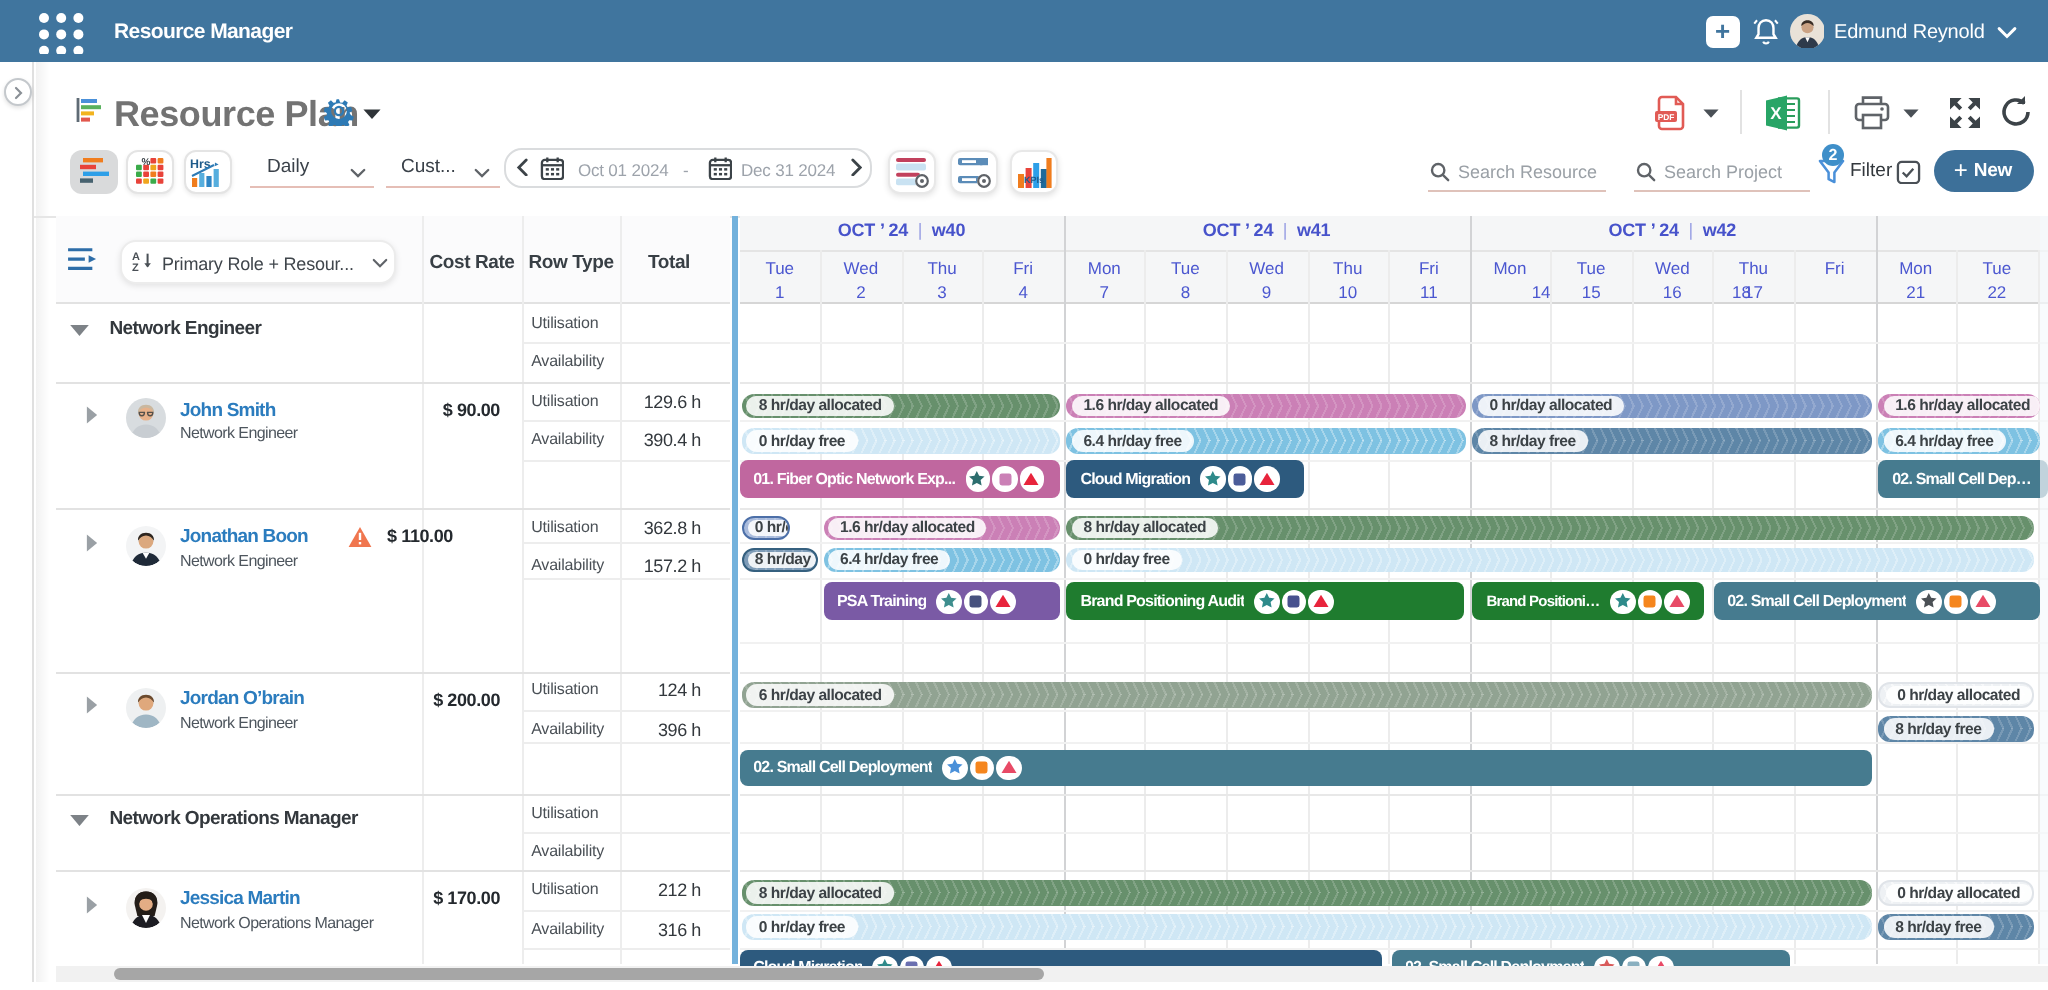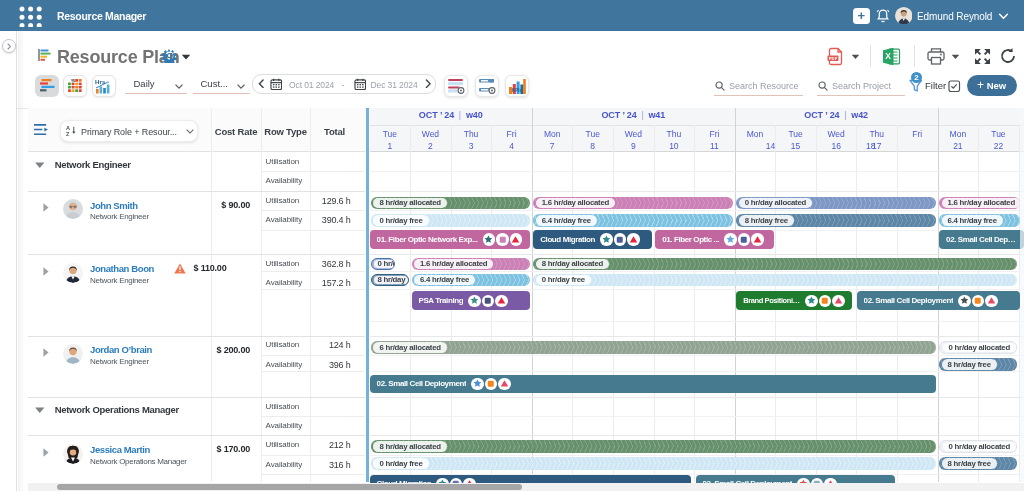--- a/index.html
+++ b/index.html
@@ -512,40 +512,20 @@
             <rect x="1" y="1" width="8" height="8" rx="1.6" fill="#4c5d99"></rect>
           </svg>
         </span>
         <span class="ic">
           <svg width="9" height="9" viewBox="0 0 12 12">
             <path fill="#e8243c" d="M6 1.8L11 10H1z"></path>
           </svg>
         </span>
       </span>
     </div>
-<div class="proj" style="left:655.2px;top:230px;width:118.59999999999991px;height:19px;background:#c0679f;font-size:8px">
-      <span style="overflow:hidden;text-overflow:ellipsis;flex:0 1 auto">01. Fiber Optic ...</span>
-      <span style="display:inline-flex;margin-left:4px">
-        <span class="ic">
-          <svg width="8.8" height="8.8" viewBox="0 0 12 12">
-            <path fill="#64a9da" d="M6 .6l1.6 3.3 3.7.5-2.7 2.5.7 3.6L6 8.8 2.7 10.5l.7-3.6L.7 4.4l3.7-.5z"></path>
-          </svg>
-        </span>
-        <span class="ic">
-          <svg width="7.5" height="7.5" viewBox="0 0 10 10">
-            <rect x="1" y="1" width="8" height="8" rx="1.6" fill="#4c5d99"></rect>
-          </svg>
-        </span>
-        <span class="ic">
-          <svg width="9" height="9" viewBox="0 0 12 12">
-            <path fill="#e8243c" d="M6 1.8L11 10H1z"></path>
-          </svg>
-        </span>
-      </span>
-    </div>
 <div class="proj" style="left:939.1px;top:230px;width:84.89999999999998px;height:19px;background:#467b8f;font-size:8px">
       <span style="overflow:hidden;text-overflow:ellipsis;flex:0 1 auto">02. Small Cell Deploy</span>
     </div>
 <div class="bar hatch" style="left:370.9px;top:257.7px;width:24px;height:12.5px;border-radius:6px;background-color:#a9bbdc;background-image:repeating-linear-gradient(65deg, transparent 0 3.1px, rgba(255,255,255,0.17) 3.1px 4.1px),repeating-linear-gradient(115deg, transparent 0 3.1px, rgba(255,255,255,0.17) 3.1px 4.1px);border:1.2px solid #4c6fa8;">
       <div class="pill" style="padding:0 3px">0 hr/day</div>
     </div>
 <div class="bar hatch" style="left:411.5px;top:257.7px;width:118.89999999999998px;height:12.5px;border-radius:6px;background-color:#cb80b6;background-image:repeating-linear-gradient(65deg, transparent 0 3.1px, rgba(255,255,255,0.17) 3.1px 4.1px),repeating-linear-gradient(115deg, transparent 0 3.1px, rgba(255,255,255,0.17) 3.1px 4.1px);">
       <div class="pill" style="padding:0 6px">1.6 hr/day allocated</div>
     </div>
 <div class="bar hatch" style="left:533.2px;top:257.7px;width:483.79999999999995px;height:12.5px;border-radius:6px;background-color:#67906c;background-image:repeating-linear-gradient(65deg, transparent 0 3.1px, rgba(255,255,255,0.17) 3.1px 4.1px),repeating-linear-gradient(115deg, transparent 0 3.1px, rgba(255,255,255,0.17) 3.1px 4.1px);">
@@ -564,20 +544,40 @@
       <span style="overflow:hidden;text-overflow:ellipsis;flex:0 1 auto">PSA Training</span>
       <span style="display:inline-flex;margin-left:4px">
         <span class="ic">
           <svg width="8.8" height="8.8" viewBox="0 0 12 12">
             <path fill="#3e8e8e" d="M6 .6l1.6 3.3 3.7.5-2.7 2.5.7 3.6L6 8.8 2.7 10.5l.7-3.6L.7 4.4l3.7-.5z"></path>
           </svg>
         </span>
         <span class="ic">
           <svg width="7.5" height="7.5" viewBox="0 0 10 10">
             <rect x="1" y="1" width="8" height="8" rx="1.6" fill="#47517e"></rect>
+          </svg>
+        </span>
+        <span class="ic">
+          <svg width="9" height="9" viewBox="0 0 12 12">
+            <path fill="#e8243c" d="M6 1.8L11 10H1z"></path>
+          </svg>
+        </span>
+      </span>
+    </div>
+<div class="proj" style="left:533.2px;top:291.3px;width:199.0px;height:19px;background:#1f7c2f;font-size:8px">
+      <span style="overflow:hidden;text-overflow:ellipsis;flex:0 1 auto">Brand Positioning Audit</span>
+      <span style="display:inline-flex;margin-left:4px">
+        <span class="ic">
+          <svg width="8.8" height="8.8" viewBox="0 0 12 12">
+            <path fill="#2e8a8a" d="M6 .6l1.6 3.3 3.7.5-2.7 2.5.7 3.6L6 8.8 2.7 10.5l.7-3.6L.7 4.4l3.7-.5z"></path>
+          </svg>
+        </span>
+        <span class="ic">
+          <svg width="7.5" height="7.5" viewBox="0 0 10 10">
+            <rect x="1" y="1" width="8" height="8" rx="1.6" fill="#47518e"></rect>
           </svg>
         </span>
         <span class="ic">
           <svg width="9" height="9" viewBox="0 0 12 12">
             <path fill="#e8243c" d="M6 1.8L11 10H1z"></path>
           </svg>
         </span>
       </span>
     </div>
 <div class="proj" style="left:736.2px;top:291.3px;width:115.79999999999995px;height:19px;background:#1f7c2f;font-size:7.5px">

